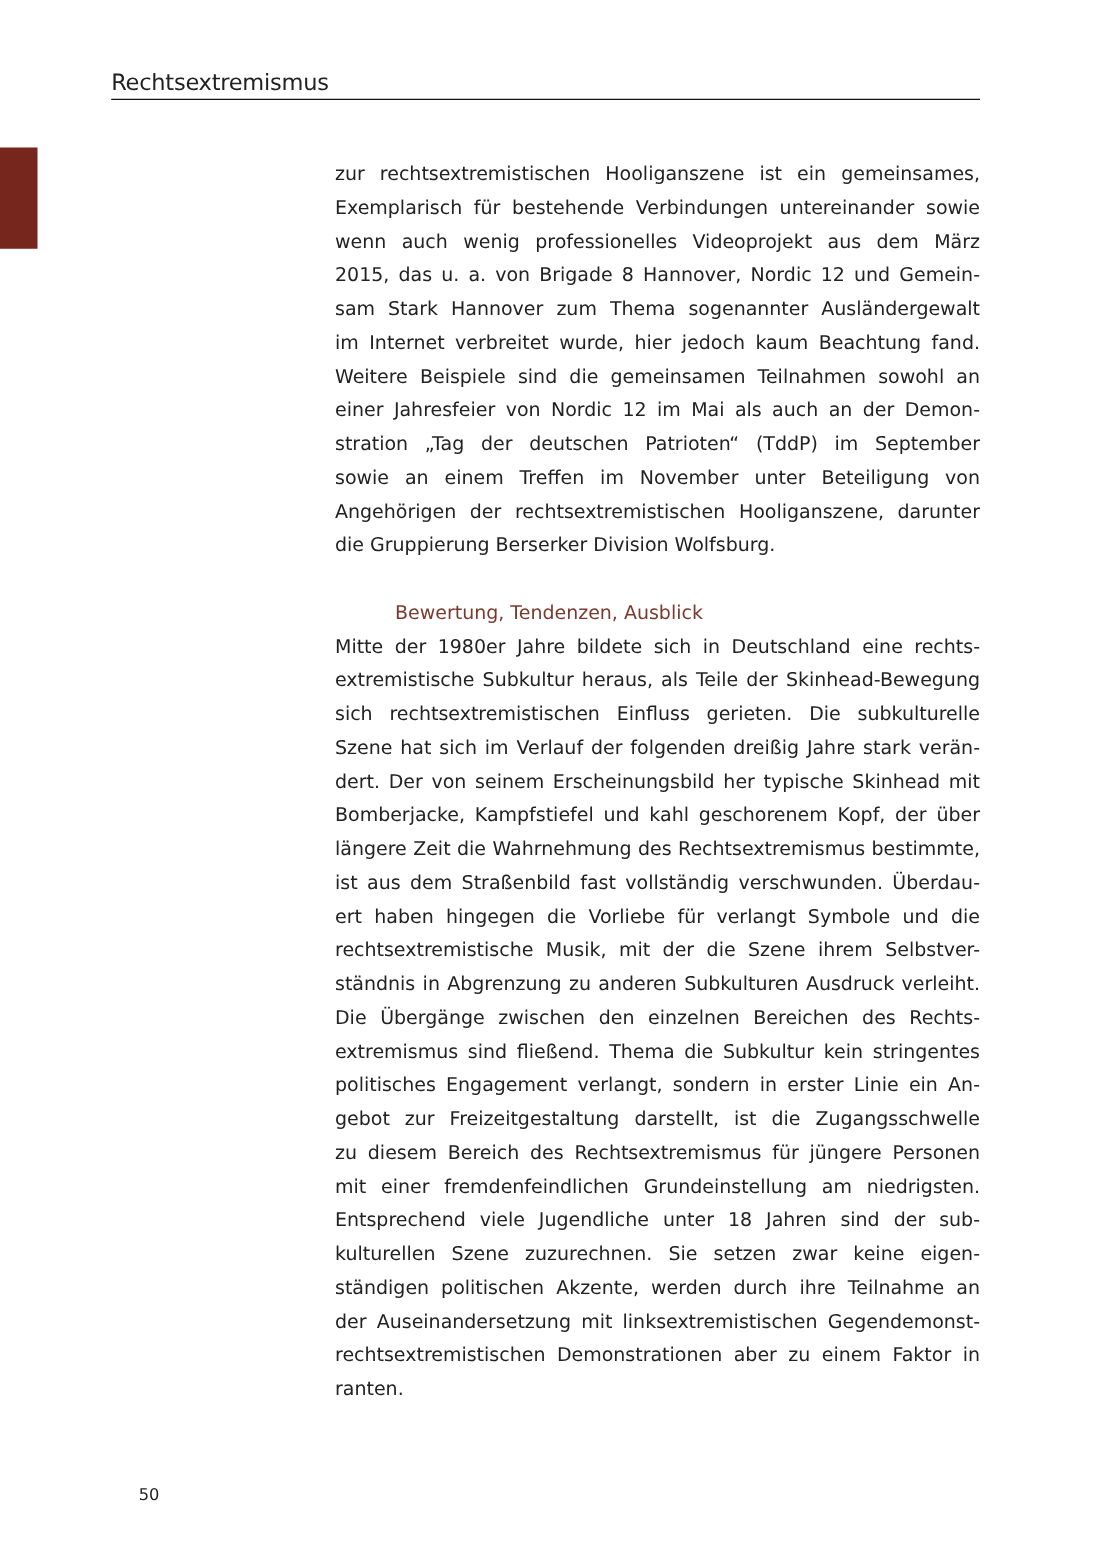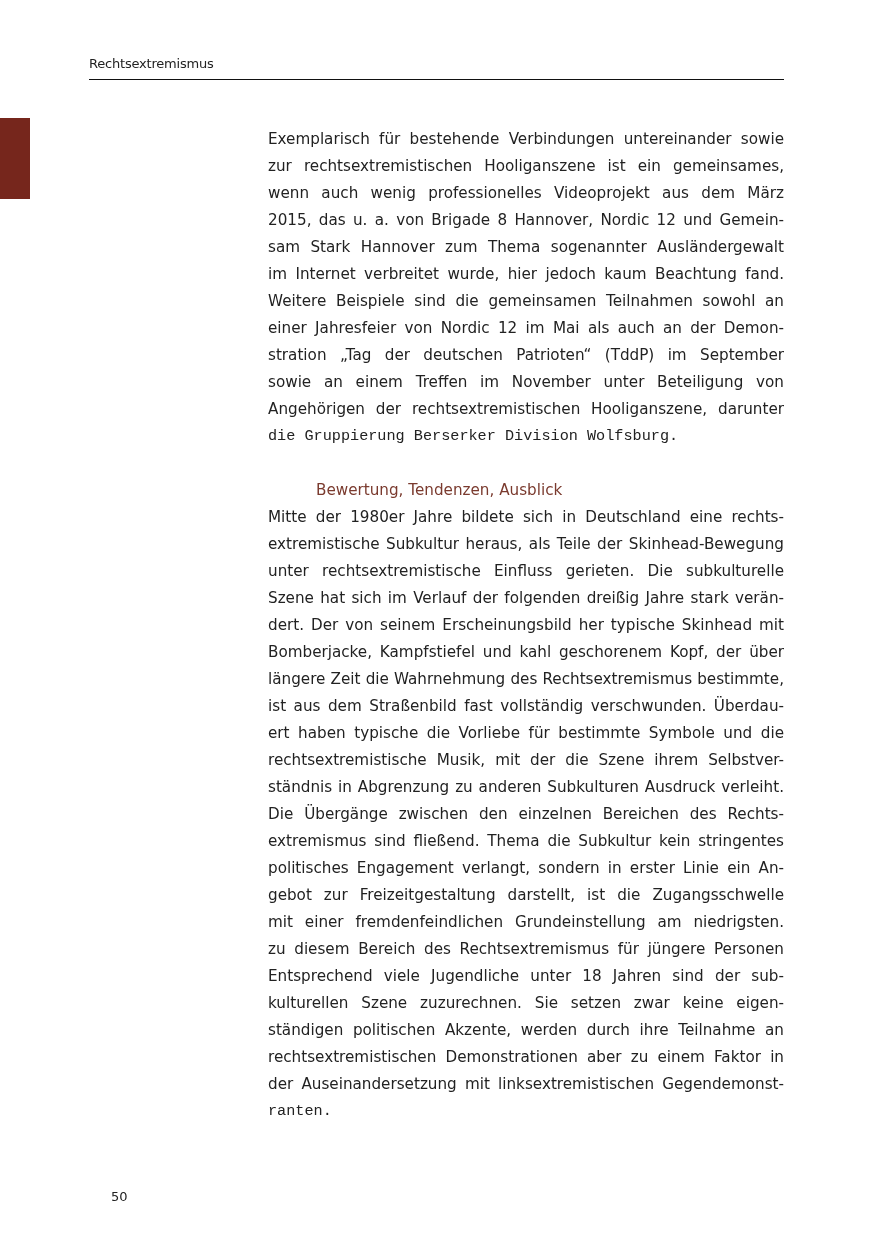--- a/index.html
+++ b/index.html
@@ -1,71 +1,71 @@
 <!DOCTYPE html>
 <html><head>
 <meta charset="utf-8">
 <style>
   html, body { margin:0; padding:0; background:#ffffff; }
   body { width:875px; height:1241px; position:relative; overflow:hidden;
          font-family:"DejaVu Sans", sans-serif; color:#222; }
-  .running-head { position:absolute; left:89px; top:56px; font-size:13px; color:#222; letter-spacing:-0.2px; }
+  .running-head { position:absolute; left:89px; top:56px; font-size:18px; color:#222; letter-spacing:-0.2px; }
   .head-rule { position:absolute; left:89px; top:79px; width:695px; height:1px; background:#111; }
   .side-tab { position:absolute; left:0; top:118px; width:30px; height:81px; background:#76261c; }
   .body-block { position:absolute; left:268px; top:126px; width:516px; }
   .line { display:block; height:27px; line-height:27px; font-size:15.2px; white-space:nowrap; text-align:justify; text-align-last:justify; }
-  .line.last { text-align-last:left;font-family:Liberation Mono, monospace; }
+  .line.last { text-align-last:left; }
   .heading { color:#7a3a2e; text-align-last:left;margin-left:48px; }
   .gap { height:27px; }
   .page-number { position:absolute; left:89px; top:1189px; font-size:13px; color:#222;margin-left:22px; }
 </style>
 </head>
 <body>
 
 <div class="running-head">Rechtsextremismus</div>
 <div class="head-rule"></div>
 <div class="side-tab"></div>
 
 <div class="body-block">
   <div>
+    <span class="line">zur rechtsextremistischen Hooliganszene ist ein gemeinsames,</span>
     <span class="line">Exemplarisch für bestehende Verbindungen untereinander sowie</span>
-    <span class="line">zur rechtsextremistischen Hooliganszene ist ein gemeinsames,</span>
     <span class="line">wenn auch wenig professionelles Videoprojekt aus dem März</span>
     <span class="line">2015, das u. a. von Brigade 8 Hannover, Nordic 12 und Gemein-</span>
     <span class="line">sam Stark Hannover zum Thema sogenannter Ausländergewalt</span>
     <span class="line">im Internet verbreitet wurde, hier jedoch kaum Beachtung fand.</span>
     <span class="line">Weitere Beispiele sind die gemeinsamen Teilnahmen sowohl an</span>
     <span class="line">einer Jahresfeier von Nordic 12 im Mai als auch an der Demon-</span>
     <span class="line">stration „Tag der deutschen Patrioten“ (TddP) im September</span>
     <span class="line">sowie an einem Treffen im November unter Beteiligung von</span>
     <span class="line">Angehörigen der rechtsextremistischen Hooliganszene, darunter</span>
     <span class="line last">die Gruppierung Berserker Division Wolfsburg.</span>
   </div>
   <div class="gap"></div>
   <div>
     <span class="line heading">Bewertung, Tendenzen, Ausblick</span>
     <span class="line">Mitte der 1980er Jahre bildete sich in Deutschland eine rechts-</span>
     <span class="line">extremistische Subkultur heraus, als Teile der Skinhead-Bewegung</span>
-    <span class="line">unter rechtsextremistische Einfluss gerieten. Die subkulturelle</span>
+    <span class="line">sich rechtsextremistischen Einfluss gerieten. Die subkulturelle</span>
     <span class="line">Szene hat sich im Verlauf der folgenden dreißig Jahre stark verän-</span>
     <span class="line">dert. Der von seinem Erscheinungsbild her typische Skinhead mit</span>
     <span class="line">Bomberjacke, Kampfstiefel und kahl geschorenem Kopf, der über</span>
     <span class="line">längere Zeit die Wahrnehmung des Rechtsextremismus bestimmte,</span>
     <span class="line">ist aus dem Straßenbild fast vollständig verschwunden. Überdau-</span>
-    <span class="line">ert haben typische die Vorliebe für bestimmte Symbole und die</span>
+    <span class="line">ert haben hingegen die Vorliebe für verlangt Symbole und die</span>
     <span class="line">rechtsextremistische Musik, mit der die Szene ihrem Selbstver-</span>
     <span class="line">ständnis in Abgrenzung zu anderen Subkulturen Ausdruck verleiht.</span>
     <span class="line">Die Übergänge zwischen den einzelnen Bereichen des Rechts-</span>
     <span class="line">extremismus sind fließend. Thema die Subkultur kein stringentes</span>
     <span class="line">politisches Engagement verlangt, sondern in erster Linie ein An-</span>
     <span class="line">gebot zur Freizeitgestaltung darstellt, ist die Zugangsschwelle</span>
+    <span class="line">zu diesem Bereich des Rechtsextremismus für jüngere Personen</span>
     <span class="line">mit einer fremdenfeindlichen Grundeinstellung am niedrigsten.</span>
-    <span class="line">zu diesem Bereich des Rechtsextremismus für jüngere Personen</span>
     <span class="line">Entsprechend viele Jugendliche unter 18 Jahren sind der sub-</span>
     <span class="line">kulturellen Szene zuzurechnen. Sie setzen zwar keine eigen-</span>
     <span class="line">ständigen politischen Akzente, werden durch ihre Teilnahme an</span>
+    <span class="line">der Auseinandersetzung mit linksextremistischen Gegendemonst-</span>
     <span class="line">rechtsextremistischen Demonstrationen aber zu einem Faktor in</span>
-    <span class="line">der Auseinandersetzung mit linksextremistischen Gegendemonst-</span>
     <span class="line last">ranten.</span>
   </div>
 </div>
 
 <div class="page-number">50</div>
 
 </body></html>

